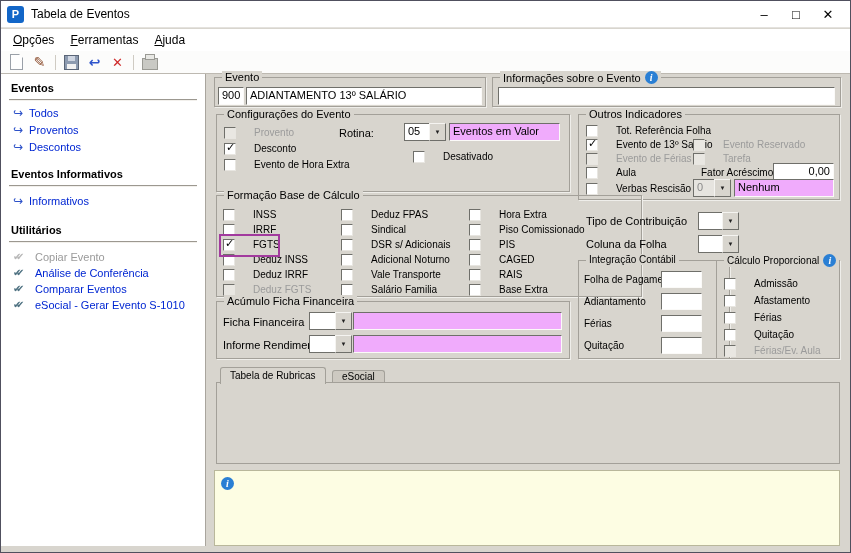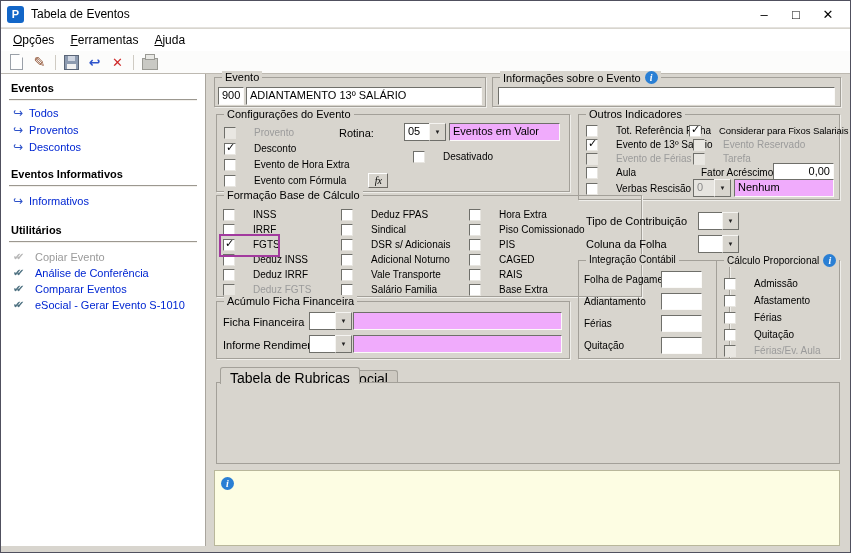--- a/index.html
+++ b/index.html
@@ -59,21 +59,21 @@
   .cbrow{position:absolute;display:flex;align-items:center;gap:18px;height:15px;}
   .cb{width:12px;height:12px;box-sizing:border-box;background:#fff;border:1px solid;border-color:#6f6f6a #e8e6e1 #e8e6e1 #6f6f6a;flex:none;position:relative;}
   .cb.dis{background:#e9e7e2;}
   .cb.checked::after{content:"\2713";position:absolute;left:1px;top:-3px;font-size:11px;font-weight:bold;color:#000;}
   .cbl{font-size:10px;white-space:nowrap;}
   .gray{color:#9b9b9b;}
   .fxbtn{margin-left:4px;width:18px;height:13px;background:#d8d5ce;border:1px solid;border-color:#fff #6d6a64 #6d6a64 #fff;font-family:"Liberation Serif",serif;font-style:italic;font-size:10px;display:flex;align-items:center;justify-content:center;flex:none;}
   .info{width:13px;height:13px;border-radius:50%;background:#2a7fd4;color:#fff;font-family:"Liberation Serif",serif;font-style:italic;font-weight:bold;font-size:10px;display:inline-flex;align-items:center;justify-content:center;flex:none;line-height:1;}
   .info.abs{position:absolute;}
   .hl{position:absolute;border:2px solid #a23a9e;z-index:3;}
-  .tab{position:absolute;box-sizing:border-box;background:#d8d5ce;border:1px solid #a3a099;border-bottom:none;border-radius:3px 3px 0 0;padding:2px 9px 0;font-size:14px;height:17px;white-space:nowrap;}
+  .tab{position:absolute;box-sizing:border-box;background:#d8d5ce;border:1px solid #a3a099;border-bottom:none;border-radius:3px 3px 0 0;padding:2px 9px 0;font-size:10px;height:17px;white-space:nowrap;}
   .tab.active{z-index:2;}
   .tab.inactive{background:#cdc9c1;height:15px;z-index:0;padding-top:0;}
   .tab-panel{position:absolute;border:1px solid #a3a099;background:#d8d5ce;z-index:1;box-sizing:border-box;}
   .notice{position:absolute;background:#fdfde3;border:1px solid #b9b79b;box-sizing:border-box;}
 </style>
 </head>
 <body>
 
 <div class="win">
 
@@ -193,25 +193,20 @@
       <span class="cbl">Desconto</span>
     </div>
     <div class="cbrow" style="left:207px;top:75px">
       <span class="cb"></span>
       <span class="cbl">Desativado</span>
     </div>
     <div class="cbrow" style="left:18px;top:83px">
       <span class="cb"></span>
       <span class="cbl">Evento de Hora Extra</span>
     </div>
-    <div class="cbrow" style="left:18px;top:99px">
-      <span class="cb"></span>
-      <span class="cbl">Evento com Fórmula</span>
-      <span class="fxbtn">fx</span>
-    </div>
 
     <div class="group" style="left:372px;top:40px;width:262px;height:86px">
       <span class="glabel">Outros Indicadores</span>
     </div>
     <div class="cbrow" style="left:380px;top:49px">
       <span class="cb"></span>
       <span class="cbl">Tot. Referência Folha</span>
     </div>
     <div class="cbrow" style="left:380px;top:63px">
       <span class="cb checked"></span>
@@ -221,24 +216,20 @@
       <span class="cb dis"></span>
       <span class="cbl gray">Evento de Férias</span>
     </div>
     <div class="cbrow" style="left:380px;top:91px">
       <span class="cb"></span>
       <span class="cbl">Aula</span>
     </div>
     <div class="cbrow" style="left:380px;top:107px">
       <span class="cb"></span>
       <span class="cbl">Verbas Rescisão (RAIS)</span>
-    </div>
-    <div class="cbrow" style="left:483px;top:49px">
-      <span class="cb checked"></span>
-      <span class="cbl" style="font-size:9.5px;letter-spacing:-0.1px">Considerar para Fixos Salariais</span>
     </div>
     <div class="cbrow" style="left:487px;top:63px">
       <span class="cb dis"></span>
       <span class="cbl gray">Evento Reservado</span>
     </div>
     <div class="cbrow" style="left:487px;top:77px">
       <span class="cb dis"></span>
       <span class="cbl gray">Tarefa</span>
     </div>
     <span class="lbl sm" style="left:495px;top:93px">Fator Acréscimo</span>

